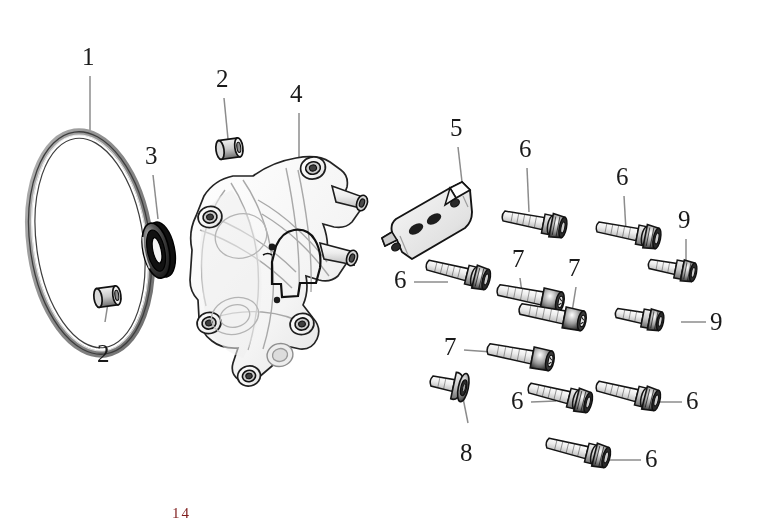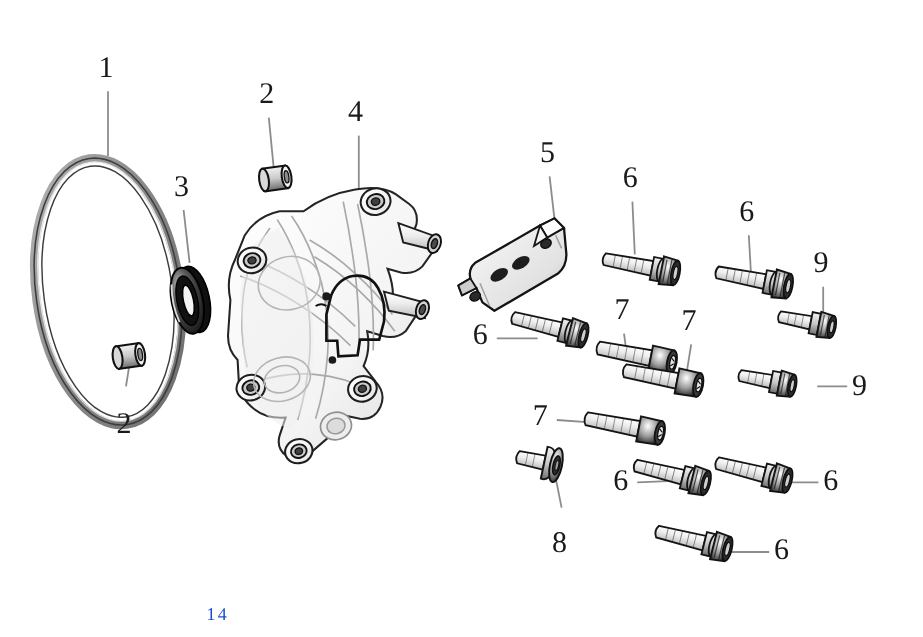--- a/index.html
+++ b/index.html
@@ -1,20 +1,20 @@
 <!DOCTYPE html>
 <html><head>
 <meta charset="utf-8">
 <style>
   html,body{margin:0;padding:0;background:#ffffff;}
   body{width:769px;height:531px;overflow:hidden;font-family:"Liberation Serif",serif;}
   #sheet{position:relative;width:769px;height:531px;background:#fff;}
   svg#diagram{position:absolute;left:0;top:0;width:769px;height:531px;}
   .callout{position:absolute;font-family:"Liberation Serif",serif;font-size:25px;color:#1a1a1a;line-height:1;user-select:none;}
-  .pagenum{position:absolute;font-family:"Liberation Serif",serif;font-size:15px;color:#1d4ed8;letter-spacing:2px;}
+  .pagenum{position:absolute;font-family:"Liberation Serif",serif;font-size:15px;color:#7f1d1d;letter-spacing:2px;}
 </style>
 </head>
 <body>
 
 <div id="sheet">
 
   <svg id="diagram" viewBox="0 0 769 531">
     <defs>
       <linearGradient id="metal" x1="0" y1="0" x2="0" y2="1">
         <stop offset="0%" stop-color="#ffffff"></stop>

